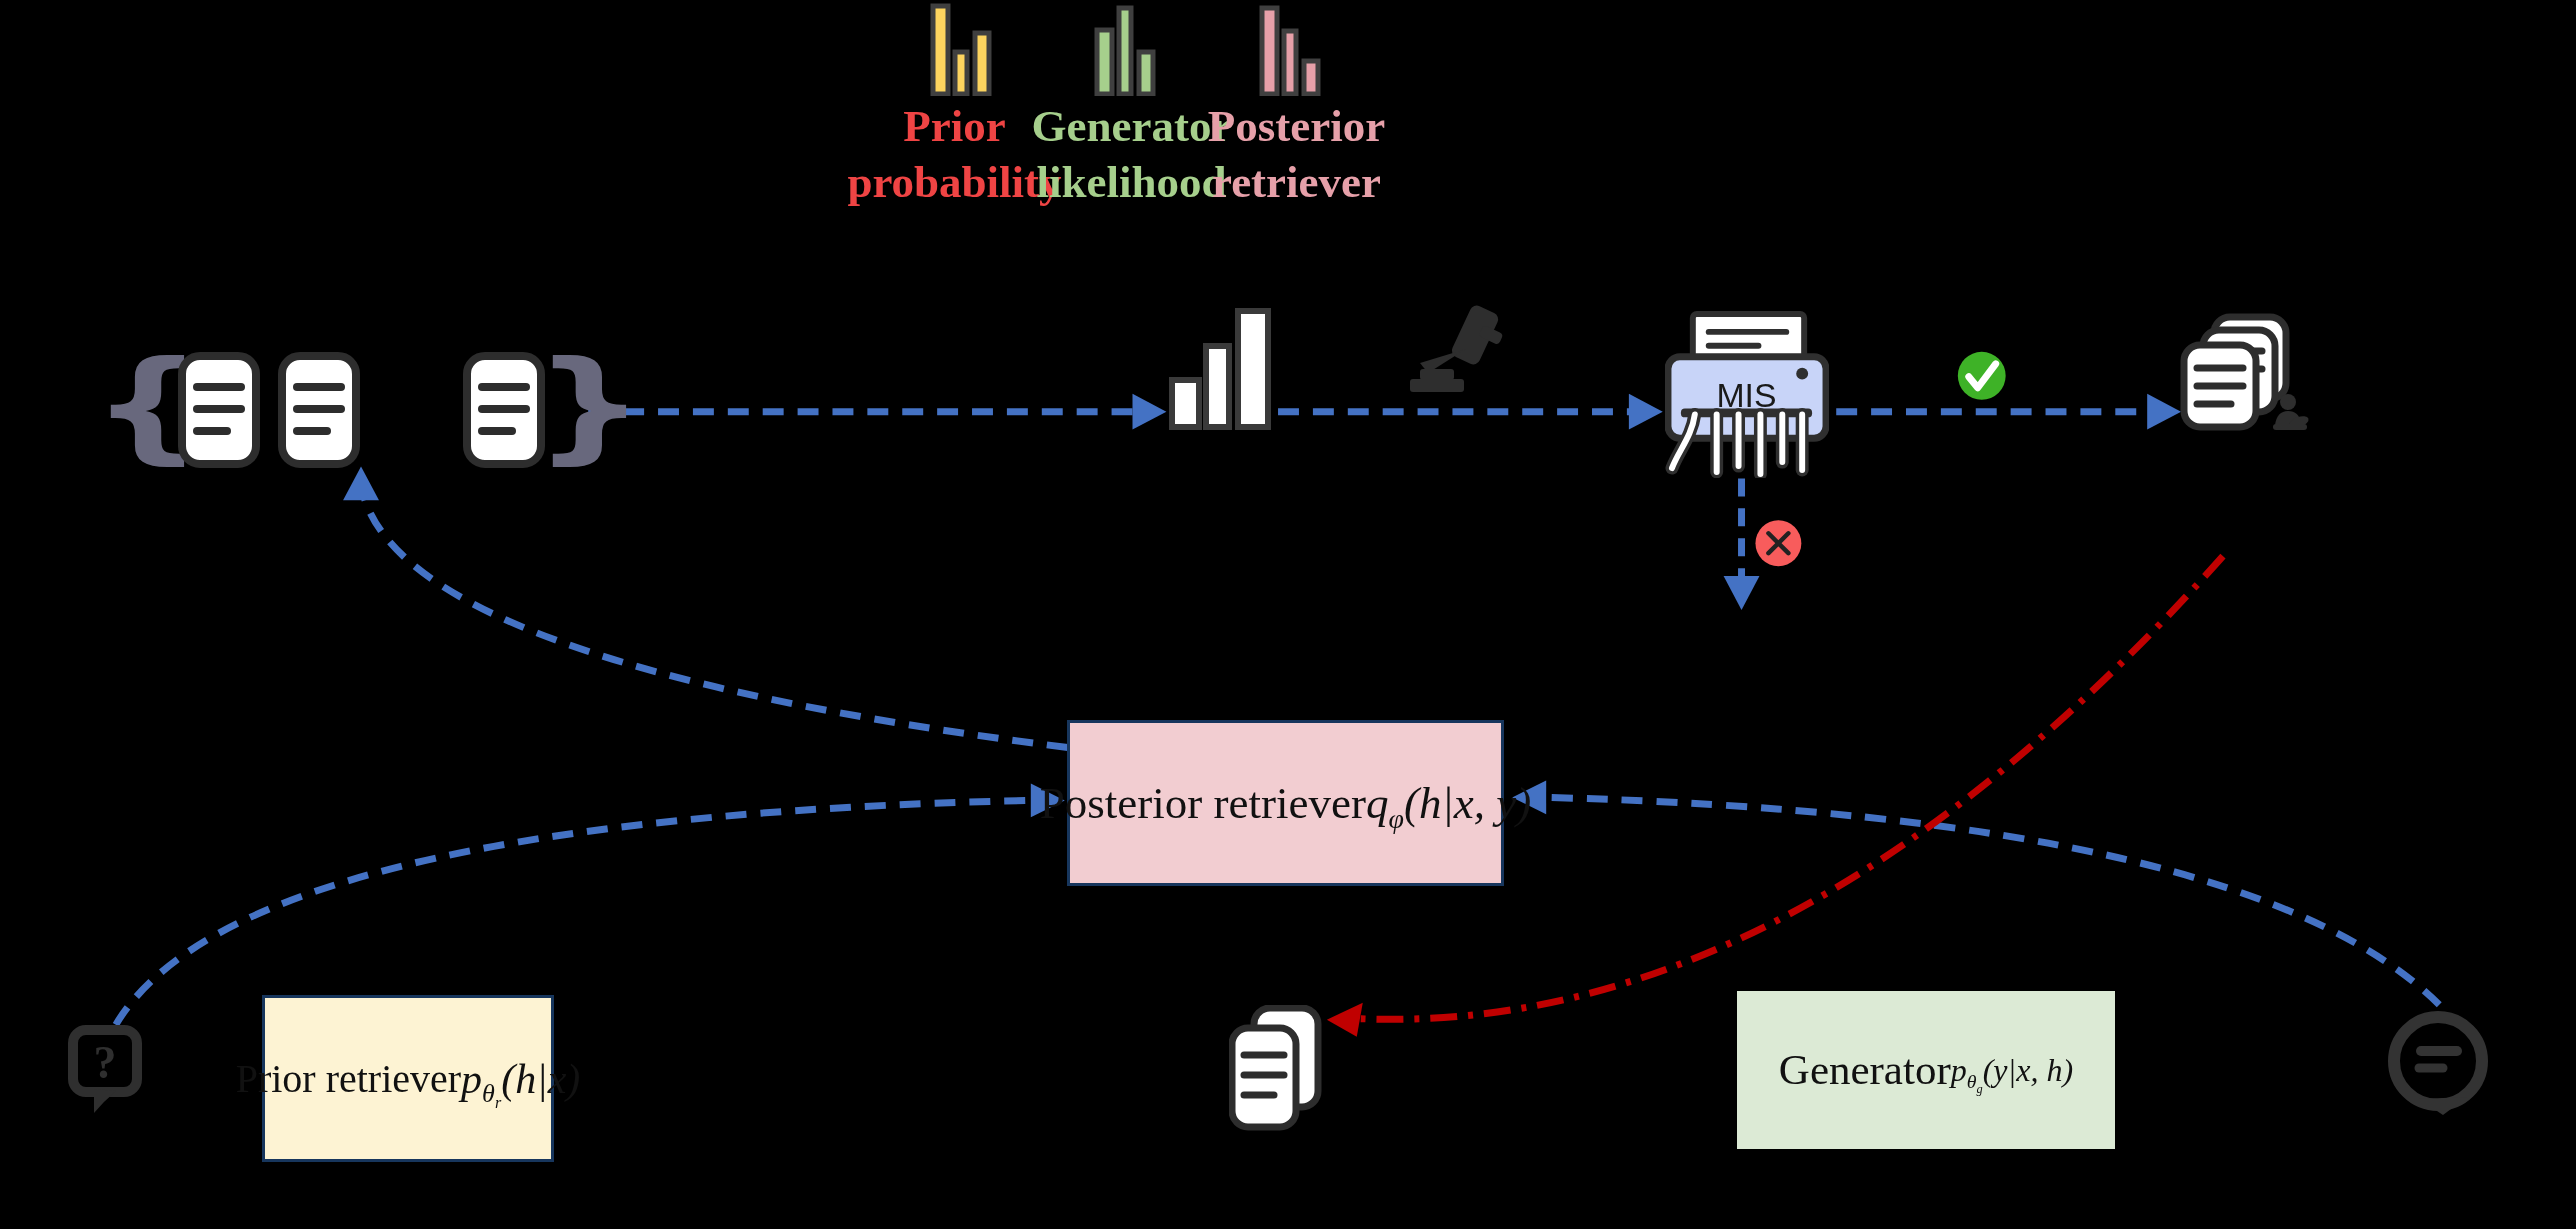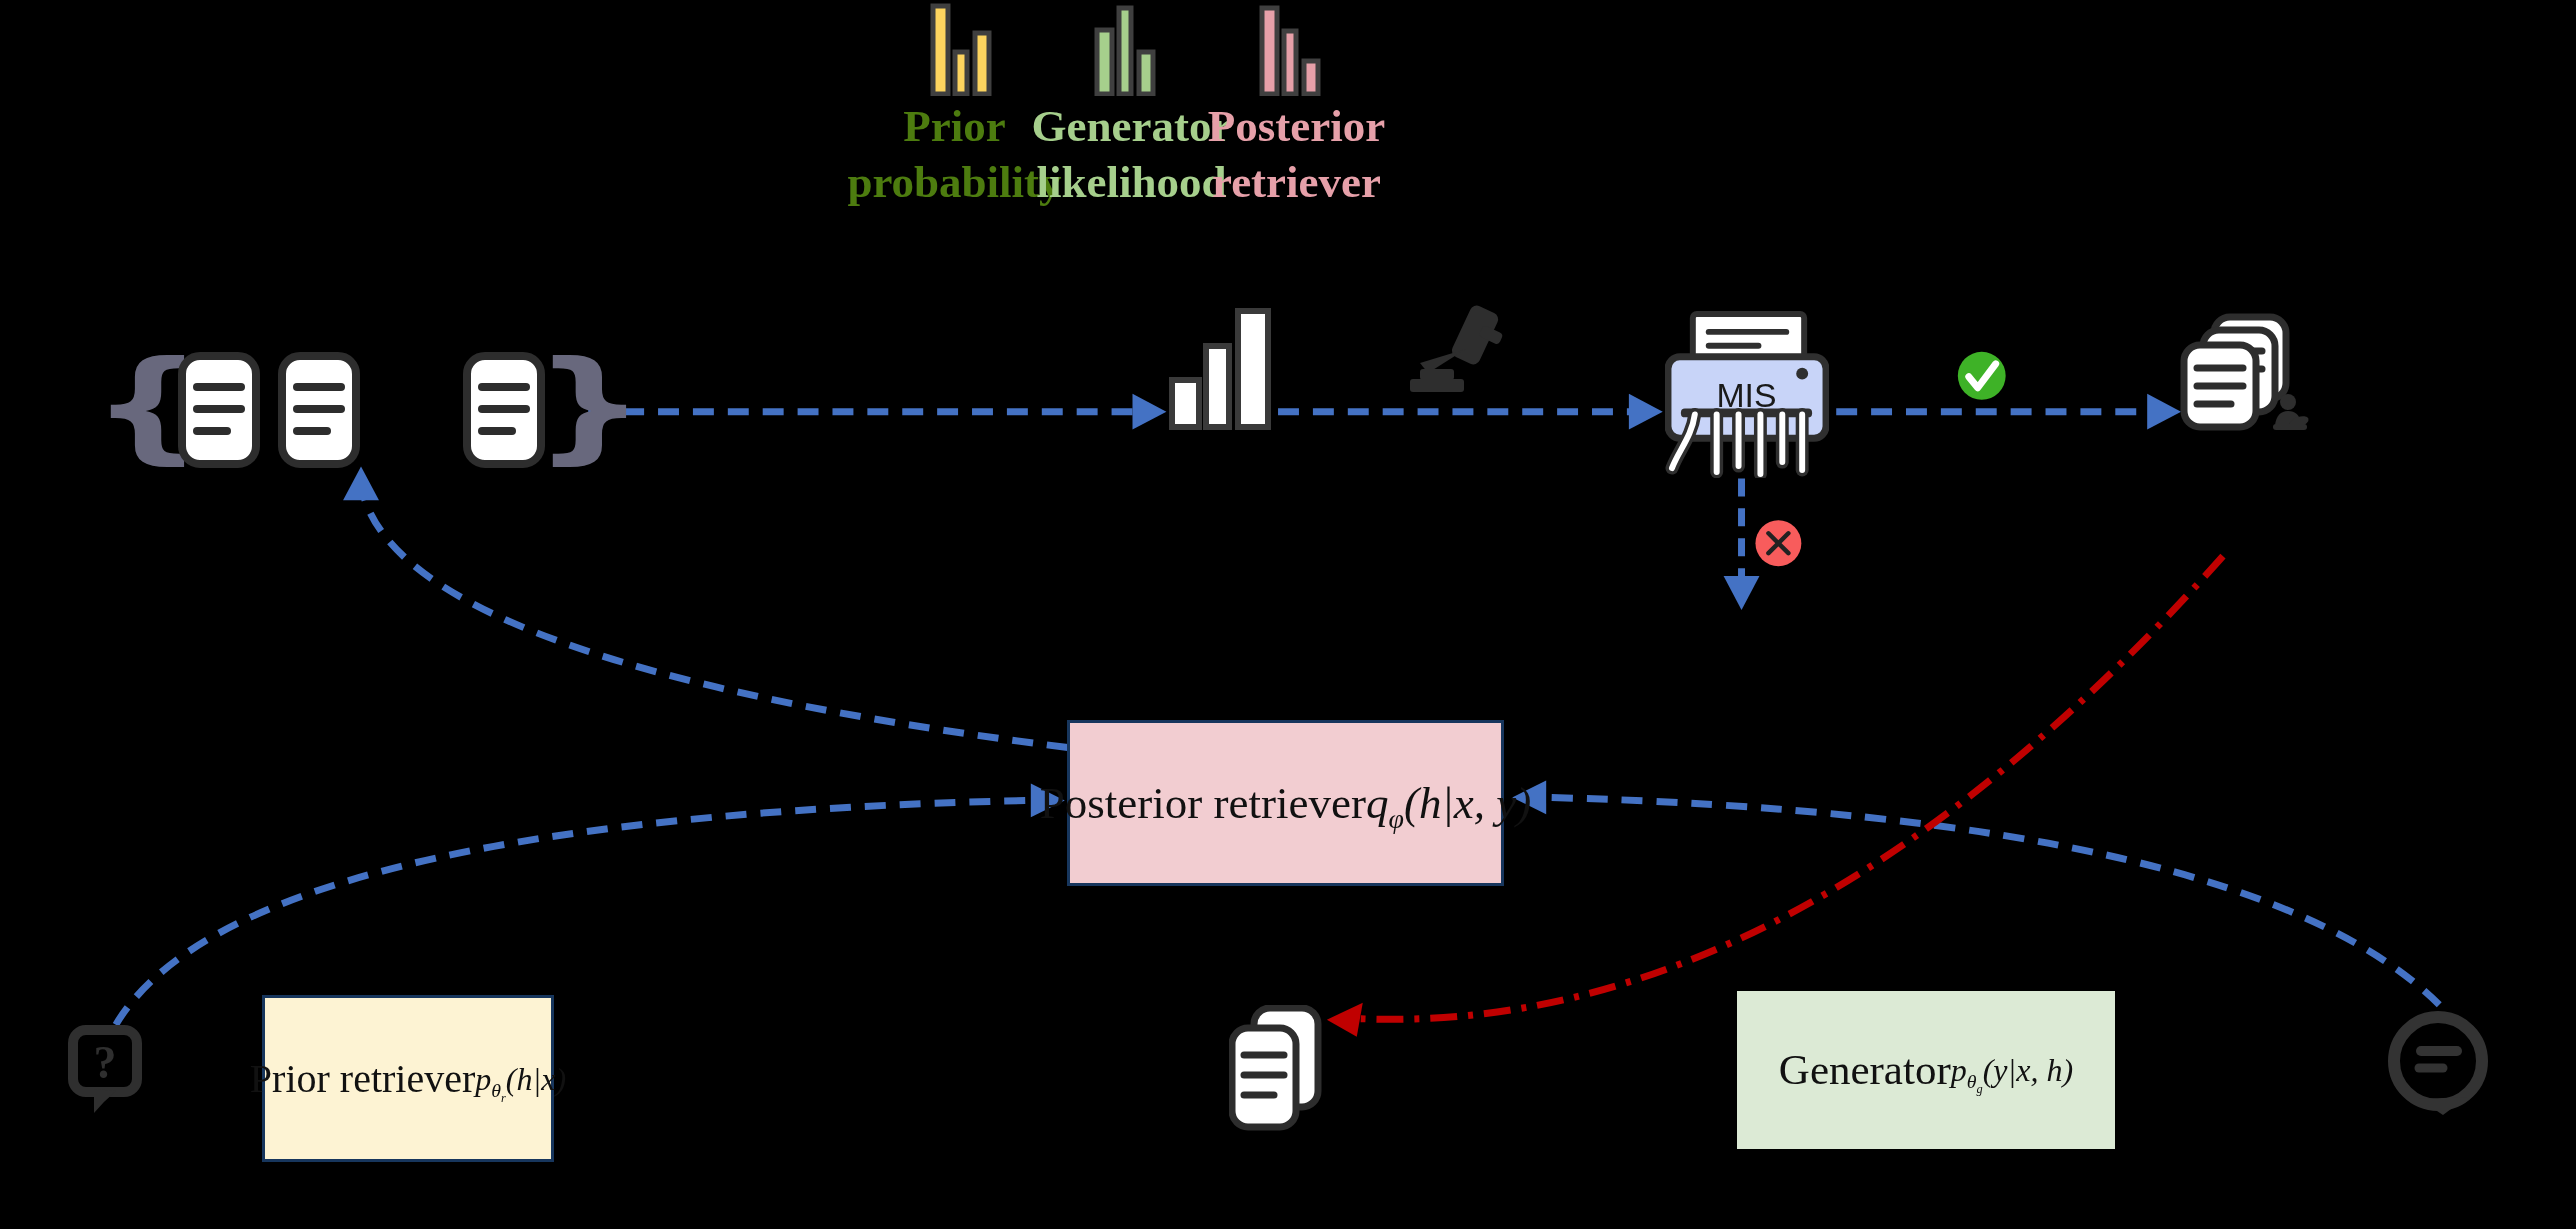--- a/index.html
+++ b/index.html
@@ -16,38 +16,38 @@
   .head{fill:#4472c4;stroke:none;}
   .head-red{fill:#c00000;stroke:none;}
   
   .legend-bars{position:absolute;top:0;width:64px;height:96px;z-index:2;}
   .legend-bars rect{stroke:#3f3f3f;stroke-width:5;}
   .bars-prior rect{fill:#fcd45f;}
   .bars-generator rect{fill:#a6cf8c;}
   .bars-posterior rect{fill:#e6a0a9;}
   .legend-label{position:absolute;top:98px;z-index:2;text-align:center;
     font-weight:700;font-size:45px;line-height:56px;}
-  .label-prior{color:#4d7c0f;}
+  .label-prior{color:#ef4444;}
   .label-generator{color:#a6cf8c;}
   .label-posterior{color:#e6a0a9;}
   
   .brace{position:absolute;z-index:2;color:#68687d;font-family:"DejaVu Sans",sans-serif;
     font-weight:700;font-size:122px;line-height:135px;transform:scaleX(1.3);}
   
   .modelbox{position:absolute;z-index:2;display:flex;
     align-items:center;justify-content:center;color:#111;}
   .box-posterior{left:1067px;top:720px;width:431px;height:160px;background:#f2cdd1;
     border:3px solid #17365d;}
   .box-prior{left:262px;top:995px;width:286px;height:161px;background:#fdf3d3;
     border:3px solid #17365d;}
   .box-generator{left:1737px;top:991px;width:378px;height:158px;background:#dcead5;border:none;}
   .box-title{white-space:nowrap;}
   .box-posterior .box-title,.box-posterior .formula{font-size:45px;line-height:54px;}
   .box-prior .box-title{font-size:40px;line-height:42px;}
-  .box-prior .formula{font-size:32px;line-height:52px;font-style:italic;}
+  .box-prior .formula{font-size:42px;line-height:52px;font-style:italic;}
   .box-generator .box-title{font-size:43px;line-height:52px;}
   .box-generator .formula{font-size:32px;line-height:56px;}
   .formula{font-style:italic;white-space:nowrap;}
   .formula sub{font-size:62%;line-height:0;}
 </style>
 </head>
 <body>
 
 <div id="canvas">
 

